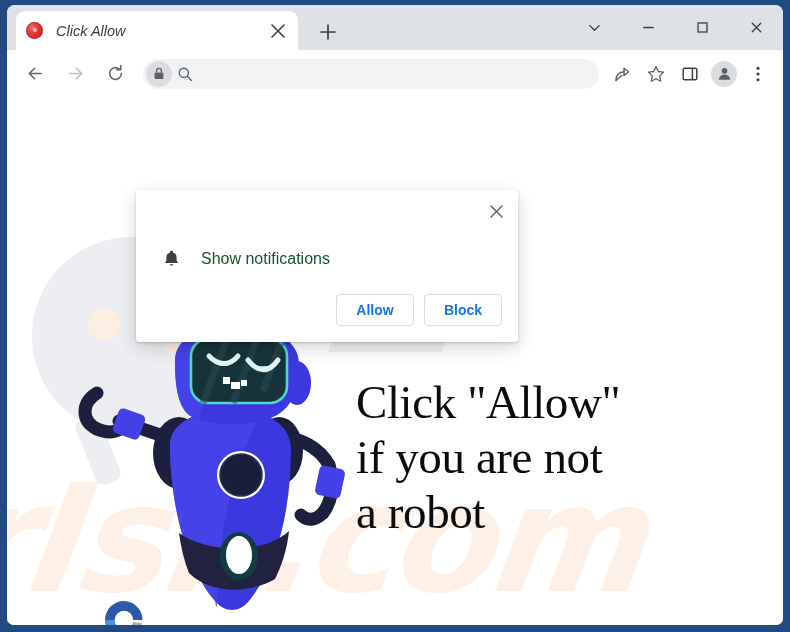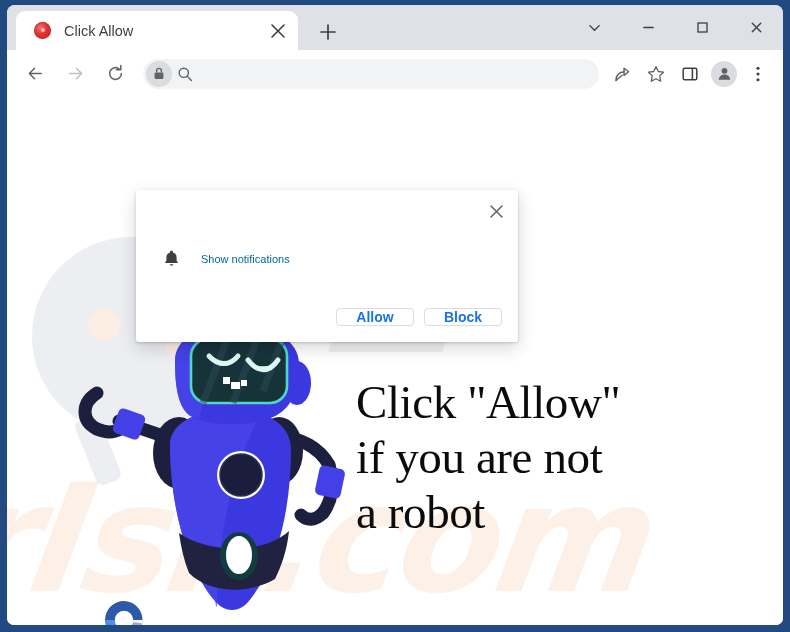--- a/index.html
+++ b/index.html
@@ -32,21 +32,22 @@
     height: 45px;
     background: #dee1e6;
   }
   #tab {
     position: absolute;
     left: 9px; top: 6px;
     width: 282px; height: 39px;
     background: #ffffff;
     border-radius: 9px 9px 0 0;
     display: flex; align-items: center;
-    padding: 0 8px 0 18px;
+    padding: 0 8px 0 10px;
+    font-style: italic;
   }
   #tab-favicon {
     width: 17px; height: 17px; border-radius: 50%;
     background: radial-gradient(circle at 38% 34%, #f07070 0%, #e03030 45%, #cc1f1f 100%);
     flex: 0 0 auto;
     box-shadow: inset 0 0 0 1px rgba(150,20,20,.35);
   }
   #tab-favicon::after{
     content:""; display:block; width:4px;height:4px;border-radius:50%;
     background:#f8b9b9; margin:6px auto 0;
@@ -247,31 +248,31 @@
     letter-spacing: -.1px;
   }
   #permission-request-row {
     position: absolute;
     left: 26px; top: 59px;
     display: flex; align-items: center;
   }
   #bell-icon { width: 19px; height: 19px; display: block; }
   #permission-request-label {
     margin-left: 20px;
-    font-size: 11px;
-    color: #0369a1;
+    font-size: 16px;
+    color: #14532d;
   }
   #permission-actions {
     position: absolute;
     right: 16px; bottom: 16px;
     display: flex; gap: 10px;
   }
   .perm-btn {
     min-width: 78px;
-    height: 18px;
+    height: 32px;
     padding: 0 16px;
     background: #ffffff;
     border: 1px solid #dadce0;
     border-radius: 4px;
     color: #1a73e8;
     font-family: "Liberation Sans", sans-serif;
     font-size: 14px;
     font-weight: bold;
     cursor: pointer;
     display: flex; align-items: center; justify-content: center;

